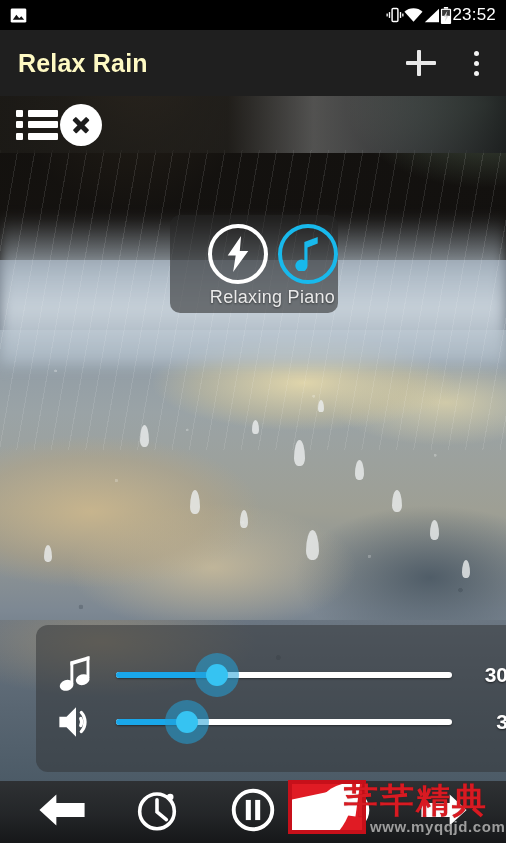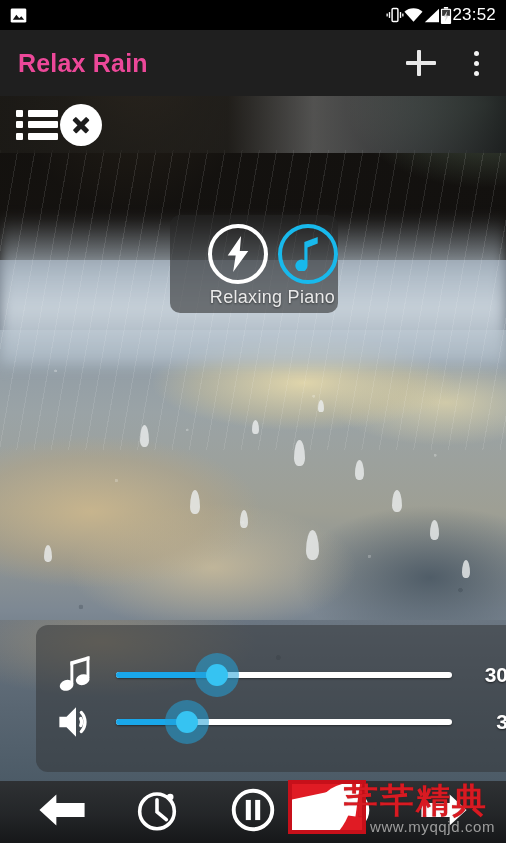--- a/index.html
+++ b/index.html
@@ -79,21 +79,21 @@
   .sb-left{ display:flex; align-items:center; gap:6px; }
   .sb-right{ margin-left:auto; display:flex; align-items:center; }
   .sb-time{ color:#fff; font-size:17px; letter-spacing:.2px; }
   .ic{ display:block; }
 
   
   .appbar{
     position:absolute; left:0; top:30px; width:506px; height:66px;
     background:#1f1f1f; display:flex; align-items:center; padding:0 18px; z-index:25;
   }
-  .app-title{ color:#ec4899; font-size:25px; font-weight:bold; letter-spacing:.2px; }
+  .app-title{ color:#fef9c3; font-size:25px; font-weight:bold; letter-spacing:.2px; }
   .appbar-actions{ margin-left:auto; display:flex; align-items:center; gap:26px; }
   .plus-btn{ width:34px; height:34px; position:relative; cursor:pointer; }
   .plus-btn:before,.plus-btn:after{ content:""; position:absolute; background:#e8e8e8; border-radius:1px; }
   .plus-btn:before{ left:2px; top:15px; width:30px; height:4px; }
   .plus-btn:after{ left:13px; top:4px; width:4px; height:26px; }
   .dots{ width:24px; height:34px; display:flex; flex-direction:column; justify-content:center;
          align-items:center; gap:5px; cursor:pointer; }
   .dots i{ width:5px; height:5px; background:#f2f2f2; border-radius:50%; display:block; }
 
   
@@ -168,21 +168,21 @@
   .wm-logo-in{ position:absolute; inset:0; background:#e01b24;
     clip-path:polygon(0 0,100% 0,100% 100%,0 100%); overflow:hidden; }
   .wm-swirl{ position:absolute; left:-8px; top:10px; width:74px; height:58px; background:#fff;
     border-radius:0 0 100% 0; transform:rotate(-12deg); }
   .wm-swirl2{ position:absolute; left:26px; top:-4px; width:40px; height:34px; background:#fff;
     border-radius:100% 0 0 0; transform:rotate(8deg); }
   .wm-cn{ position:absolute; left:56px; top:0px; font-size:34px; font-weight:bold; color:#d81a22;
           letter-spacing:2px; font-family:"DejaVu Sans", sans-serif; white-space:nowrap;
           text-shadow:0 0 1px rgba(120,0,0,.6); }
   .wm-url{ position:absolute; left:82px; top:40px; font-size:15px; color:#9d9d9d; letter-spacing:.6px;
-           font-weight:normal; white-space:nowrap; }
+           font-weight:bold; white-space:nowrap; }
 </style>
 </head>
 <body>
 
 <div id="app">
 
   <div class="bg">
     <div class="bg-layer bg-top"></div>
     <div class="bg-layer bg-mid"></div>
     <div class="bg-layer bg-bot"></div>

